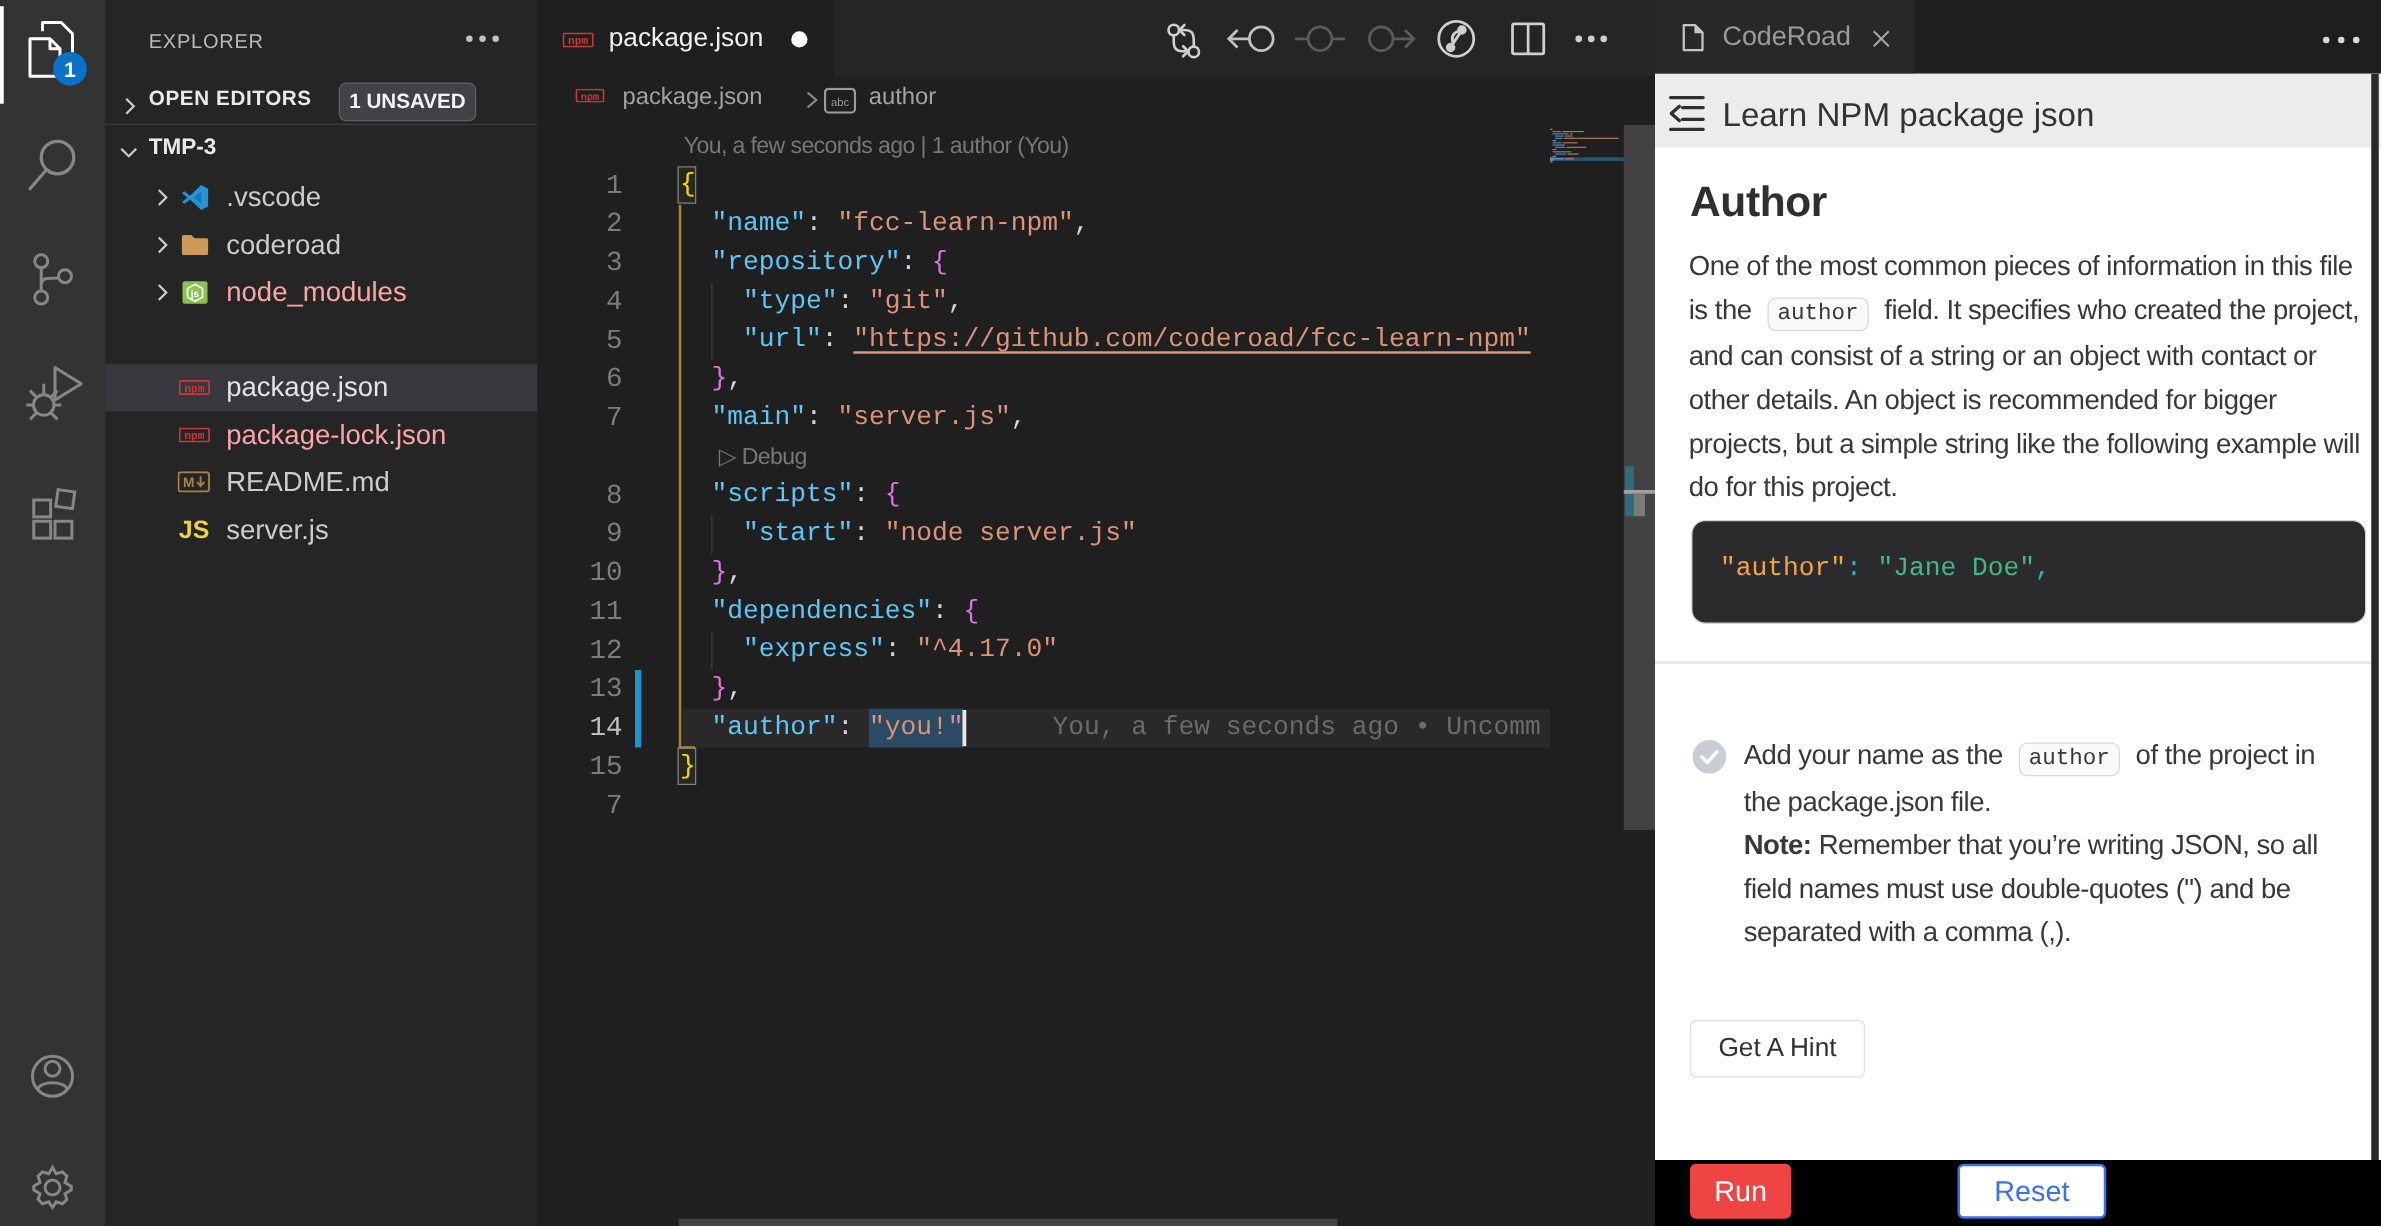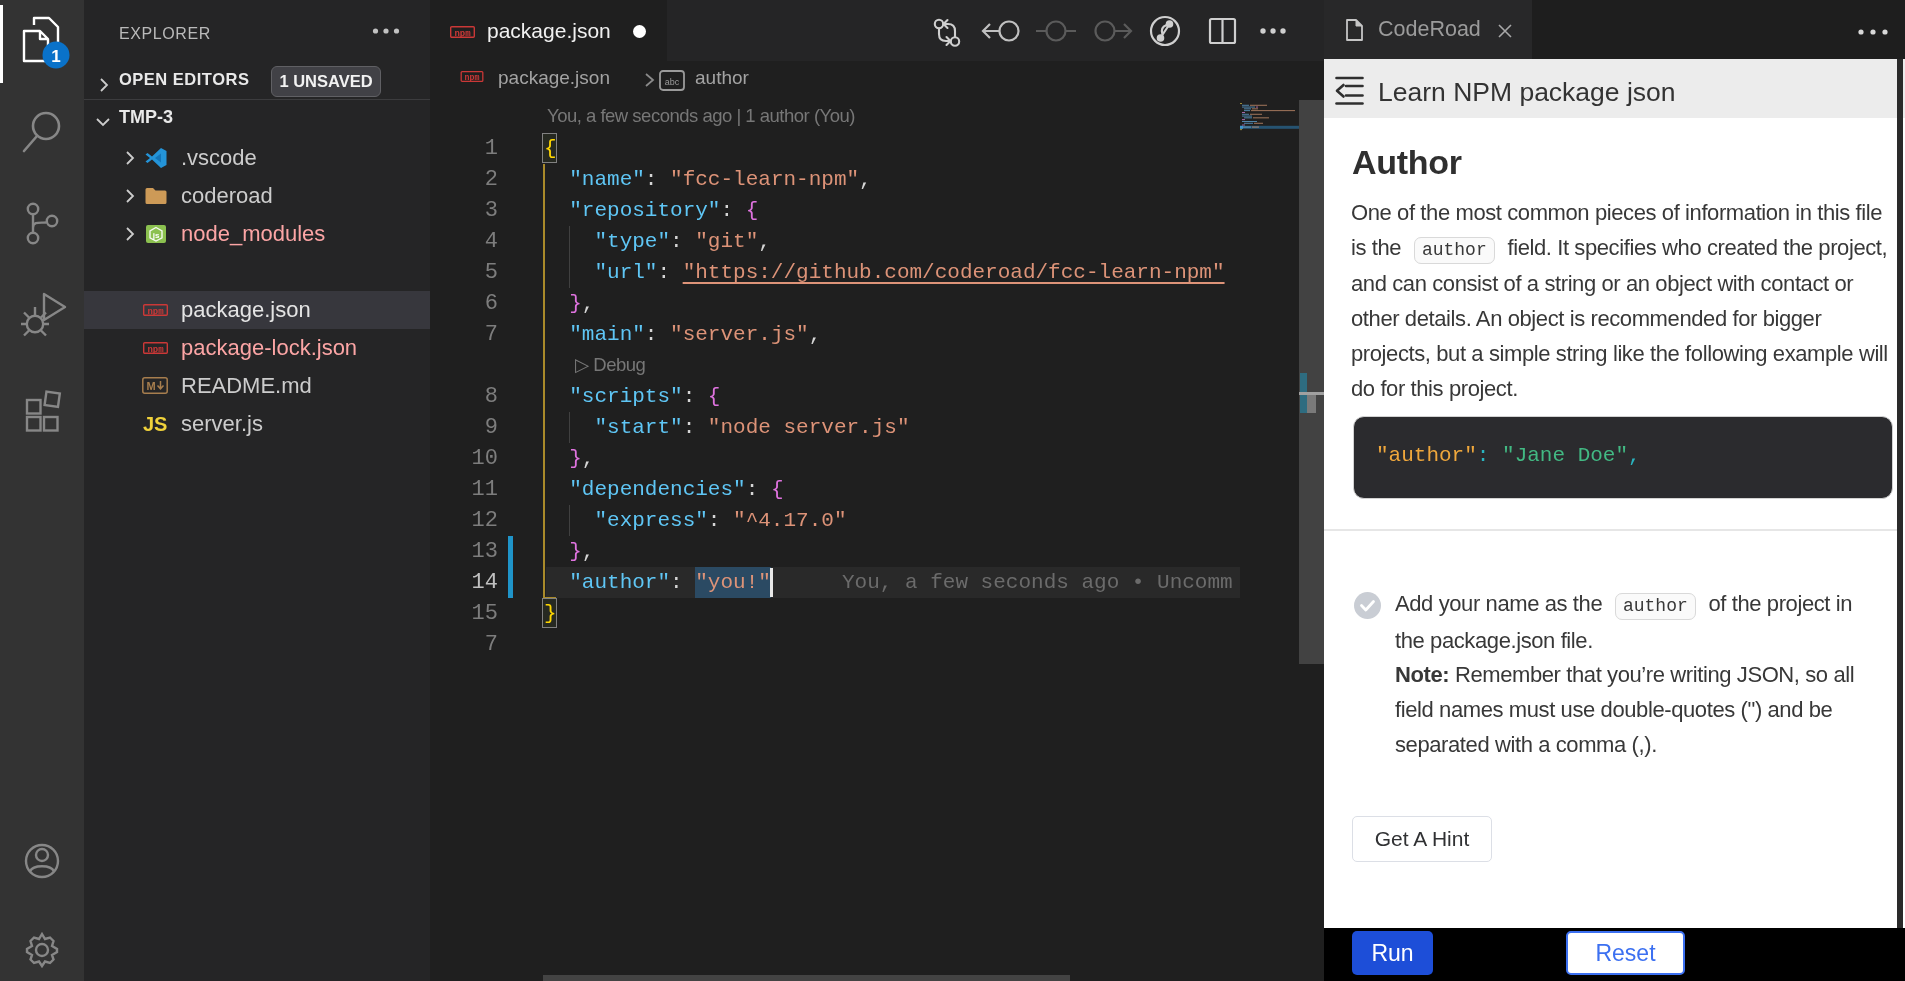--- a/index.html
+++ b/index.html
@@ -373,16 +373,16 @@
 the package.json file.<br>
 <b>Note:</b> Remember that you’re writing JSON, so all<br>
 field names must use double-quotes (") and be<br>
 separated with a comma (,).</div>
 
     <div class="abs" style="left:28px;top:816px;width:140px;height:46px;border:1.5px solid #dcdfe6;border-radius:5px;background:#ffffff;font-size:21px;color:#303133;text-align:center;line-height:43px">Get A Hint</div>
 
     <div class="abs" style="left:573px;top:59px;width:6px;height:869px;background:#2a2a2a"></div>
 
     <div class="abs" style="left:0;top:928px;width:581px;height:53px;background:#000000"></div>
-    <div class="abs" style="left:28px;top:931px;width:81px;height:44px;background:#1d4ed8;border-radius:5px;color:#ffffff;font-size:23px;text-align:center;line-height:44px">Run</div>
+    <div class="abs" style="left:28px;top:931px;width:81px;height:44px;background:#ef4444;border-radius:5px;color:#ffffff;font-size:23px;text-align:center;line-height:44px">Run</div>
     <div class="abs" style="left:242px;top:931px;width:119px;height:44px;background:#ffffff;border:2px solid #3c70f1;border-radius:5px;color:#3c70f1;font-size:23px;text-align:center;line-height:40px">Reset</div>
   </div>
 </div>
 
 </body></html>

